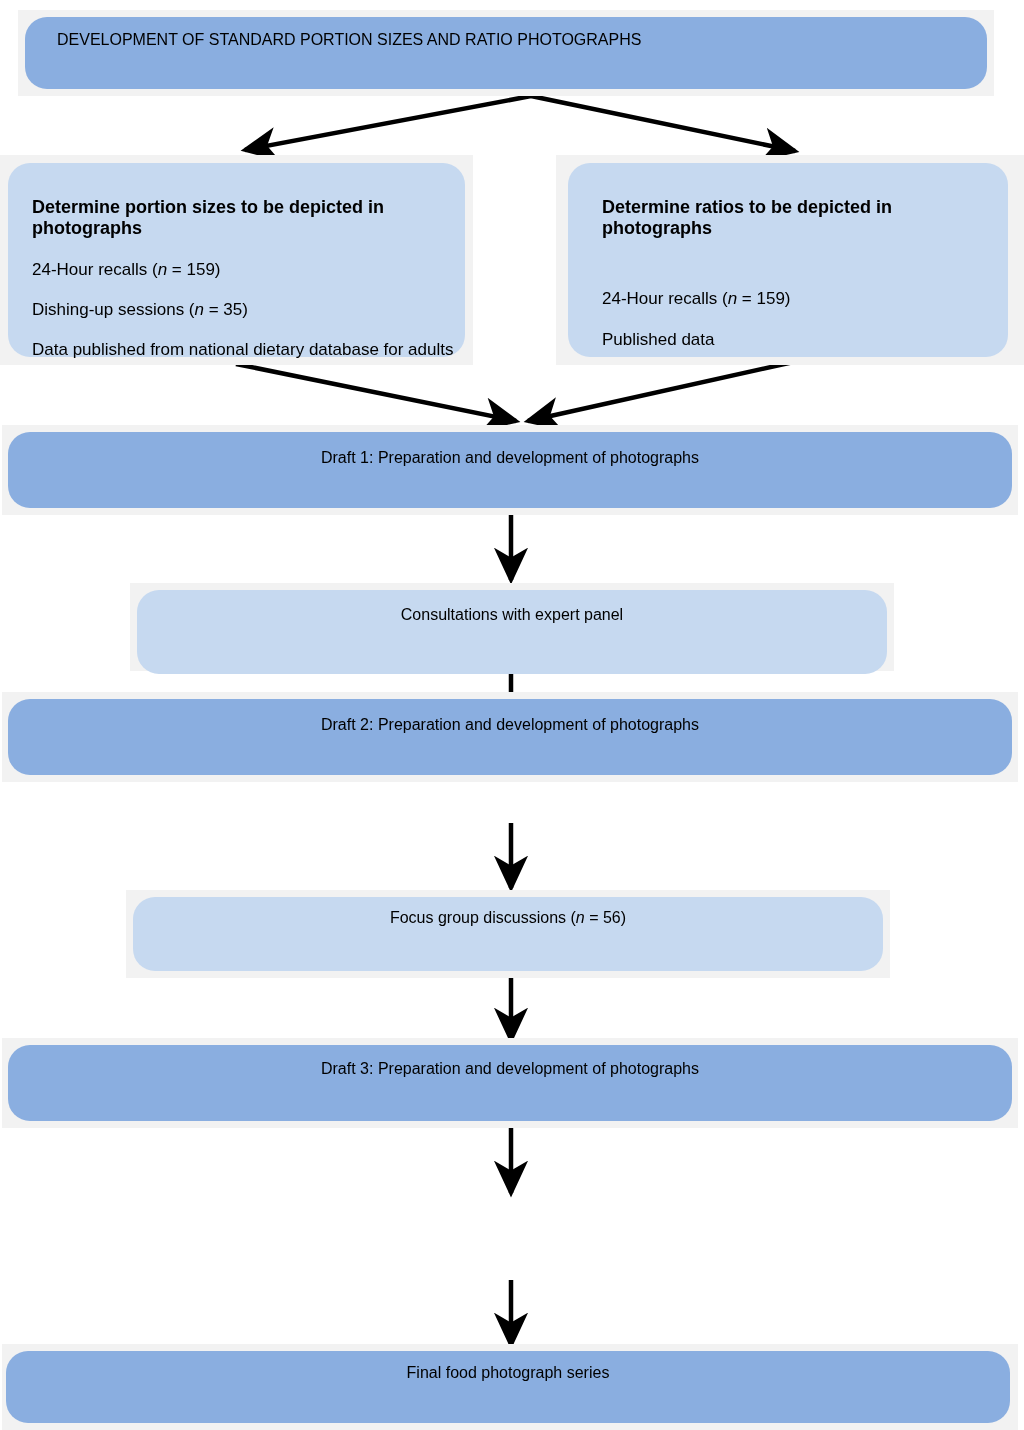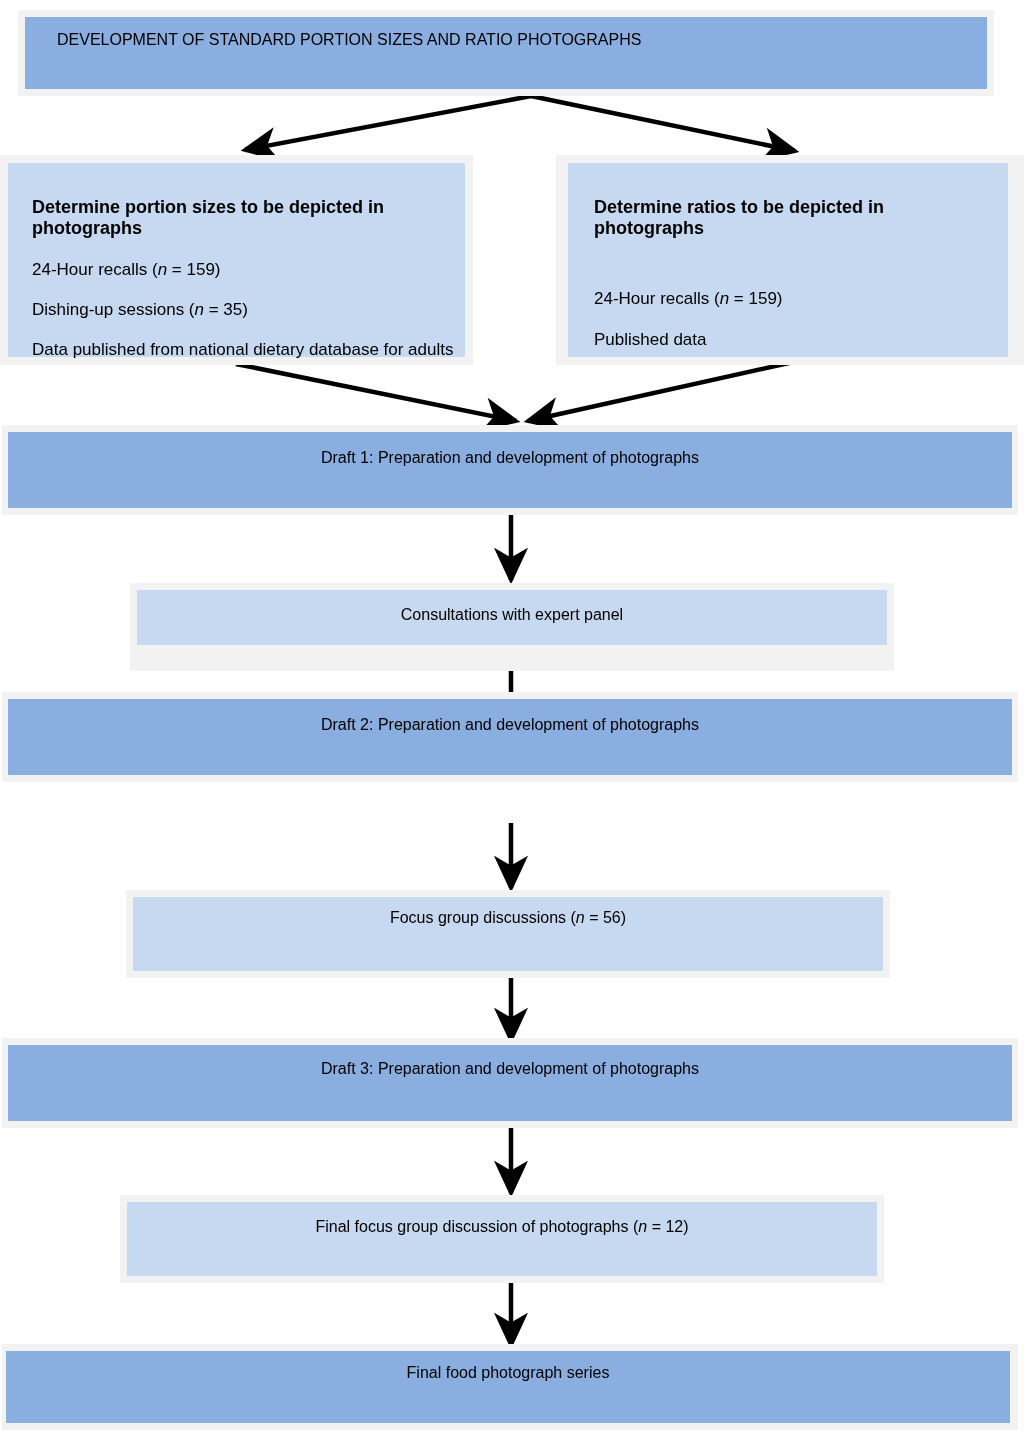--- a/index.html
+++ b/index.html
@@ -25,20 +25,21 @@
     position: absolute;
     background: #f2f2f2;
     box-sizing: border-box;
   }
   .node > .fill {
     position: absolute;
     box-sizing: border-box;
     display: flex;
     align-items: flex-start;
     justify-content: center;
+    border-radius: 22px;
   }
   .node .txt {
     display: block;
     color: #000000;
     line-height: 1.22;
     white-space: pre-line;
   }
 
   
   .node.dark > .fill { background: #8AAEE0; }
@@ -130,37 +131,37 @@
         <span class="body"><span>24-Hour recalls (</span><span class="ital">n</span><span> = 159)</span></span>
         <span class="body"><span>Dishing-up sessions (</span><span class="ital">n</span><span> = 35)</span></span>
         <span class="body">Data published from national dietary database for adults</span>
       </span>
     </div>
   </div>
 
   <div class="node light" style="left:556px; top:155px; width:468px; height:210px;">
     <div class="fill" style="left:12px; top:8px; width:440px; height:194px;
                              align-items:flex-start; justify-content:flex-start;">
-      <span class="txt t-side" style="padding:14px 10px 0 26px;">
+      <span class="txt t-side" style="padding:14px 10px 0 34px;">
         <span class="head">Determine ratios to be depicted in photographs</span>
         <span class="gap"></span>
         <span class="body"><span>24-Hour recalls (</span><span class="ital">n</span><span> = 159)</span></span>
         <span class="body">Published data</span>
       </span>
     </div>
   </div>
 
   <div class="node dark" style="left:2px; top:425px; width:1016px; height:90px;">
     <div class="fill" style="left:6px; top:7px; width:1004px; height:76px;">
       <span class="txt t-band" style="padding-top:16px;">Draft 1: Preparation and development of photographs</span>
     </div>
   </div>
 
   <div class="node light" style="left:130px; top:583px; width:764px; height:88px;">
-    <div class="fill" style="left:7px; top:7px; width:750px; height:55px;">
+    <div class="fill" style="left:7px; top:7px; width:750px; height:84px;">
       <span class="txt t-box" style="padding-top:15px;">Consultations with expert panel</span>
     </div>
   </div>
 
   <div class="node dark" style="left:2px; top:692px; width:1016px; height:90px;">
     <div class="fill" style="left:6px; top:7px; width:1004px; height:76px;">
       <span class="txt t-band" style="padding-top:16px;">Draft 2: Preparation and development of photographs</span>
     </div>
   </div>
 
@@ -169,25 +170,20 @@
       <span class="txt t-box" style="padding-top:11px;"><span>Focus group discussions (</span><span class="ital">n</span><span> = 56)</span></span>
     </div>
   </div>
 
   <div class="node dark" style="left:2px; top:1038px; width:1016px; height:90px;">
     <div class="fill" style="left:6px; top:7px; width:1004px; height:76px;">
       <span class="txt t-band" style="padding-top:14px;">Draft 3: Preparation and development of photographs</span>
     </div>
   </div>
 
-  <div class="node light" style="left:120px; top:1195px; width:764px; height:88px;">
-    <div class="fill" style="left:7px; top:7px; width:750px; height:74px;">
-      <span class="txt t-box" style="padding-top:15px;"><span>Final focus group discussion of photographs (</span><span class="ital">n</span><span> = 12)</span></span>
-    </div>
-  </div>
 
   <div class="node dark" style="left:2px; top:1344px; width:1016px; height:86px;">
     <div class="fill" style="left:4px; top:7px; width:1004px; height:72px;">
       <span class="txt t-final" style="padding-top:12px;">Final food photograph series</span>
     </div>
   </div>
 
 </div>
 
 </body></html>

